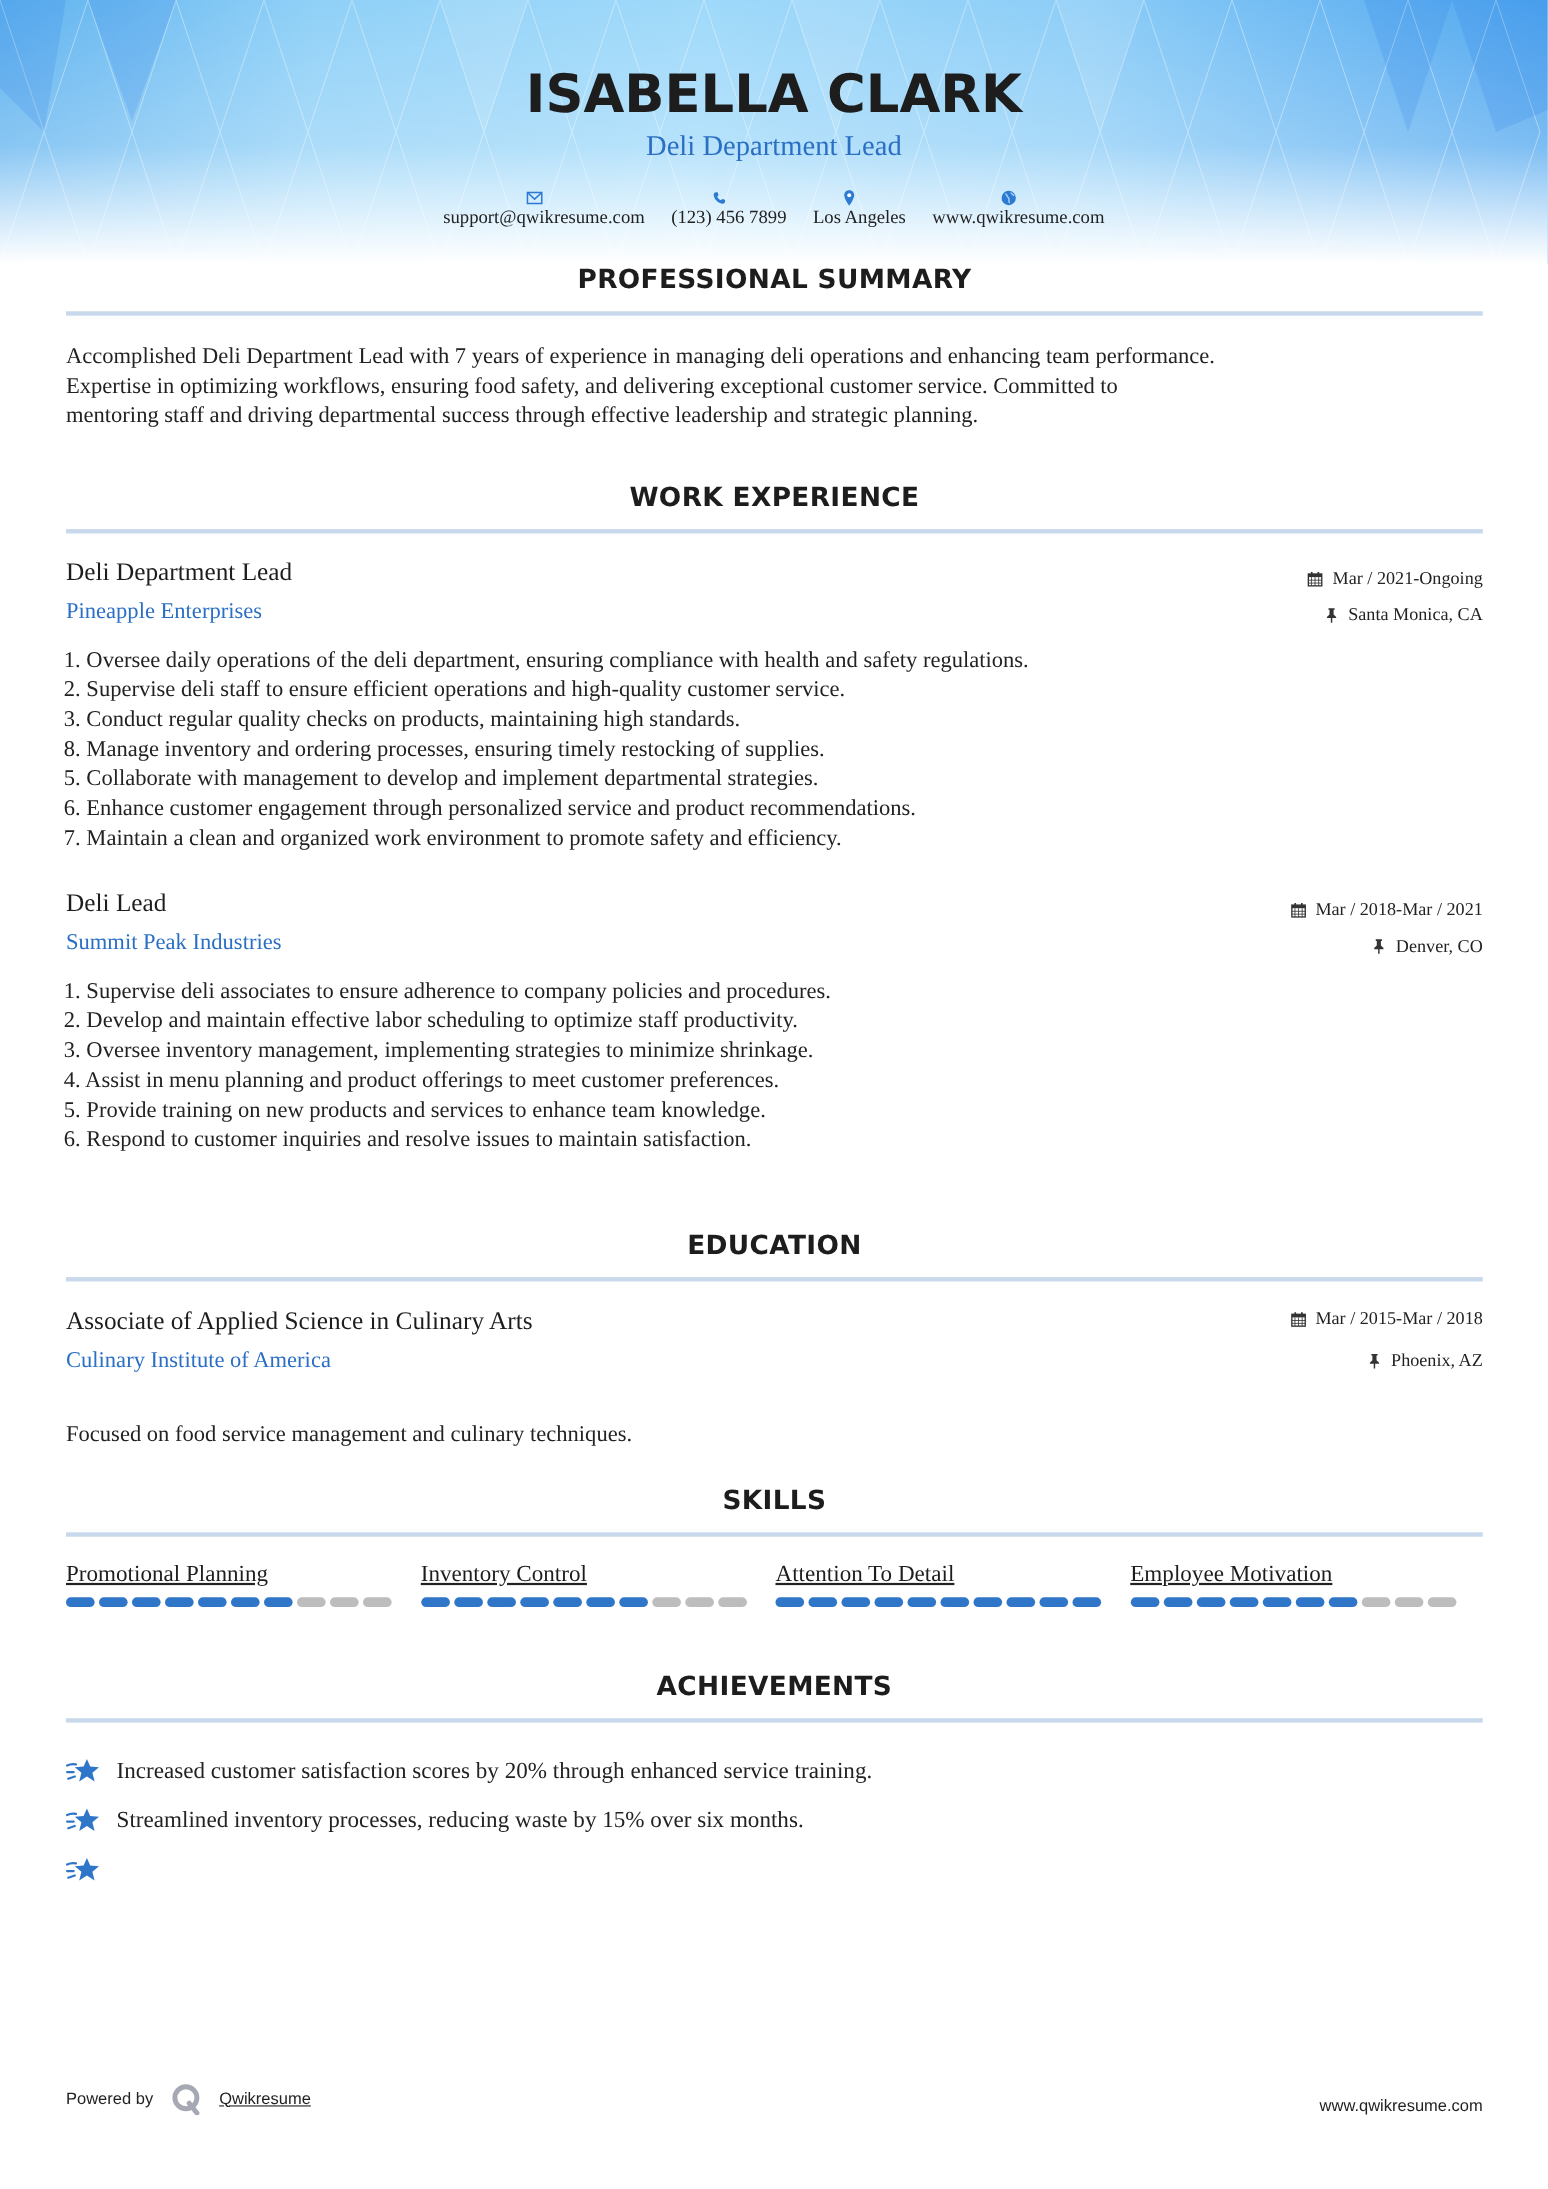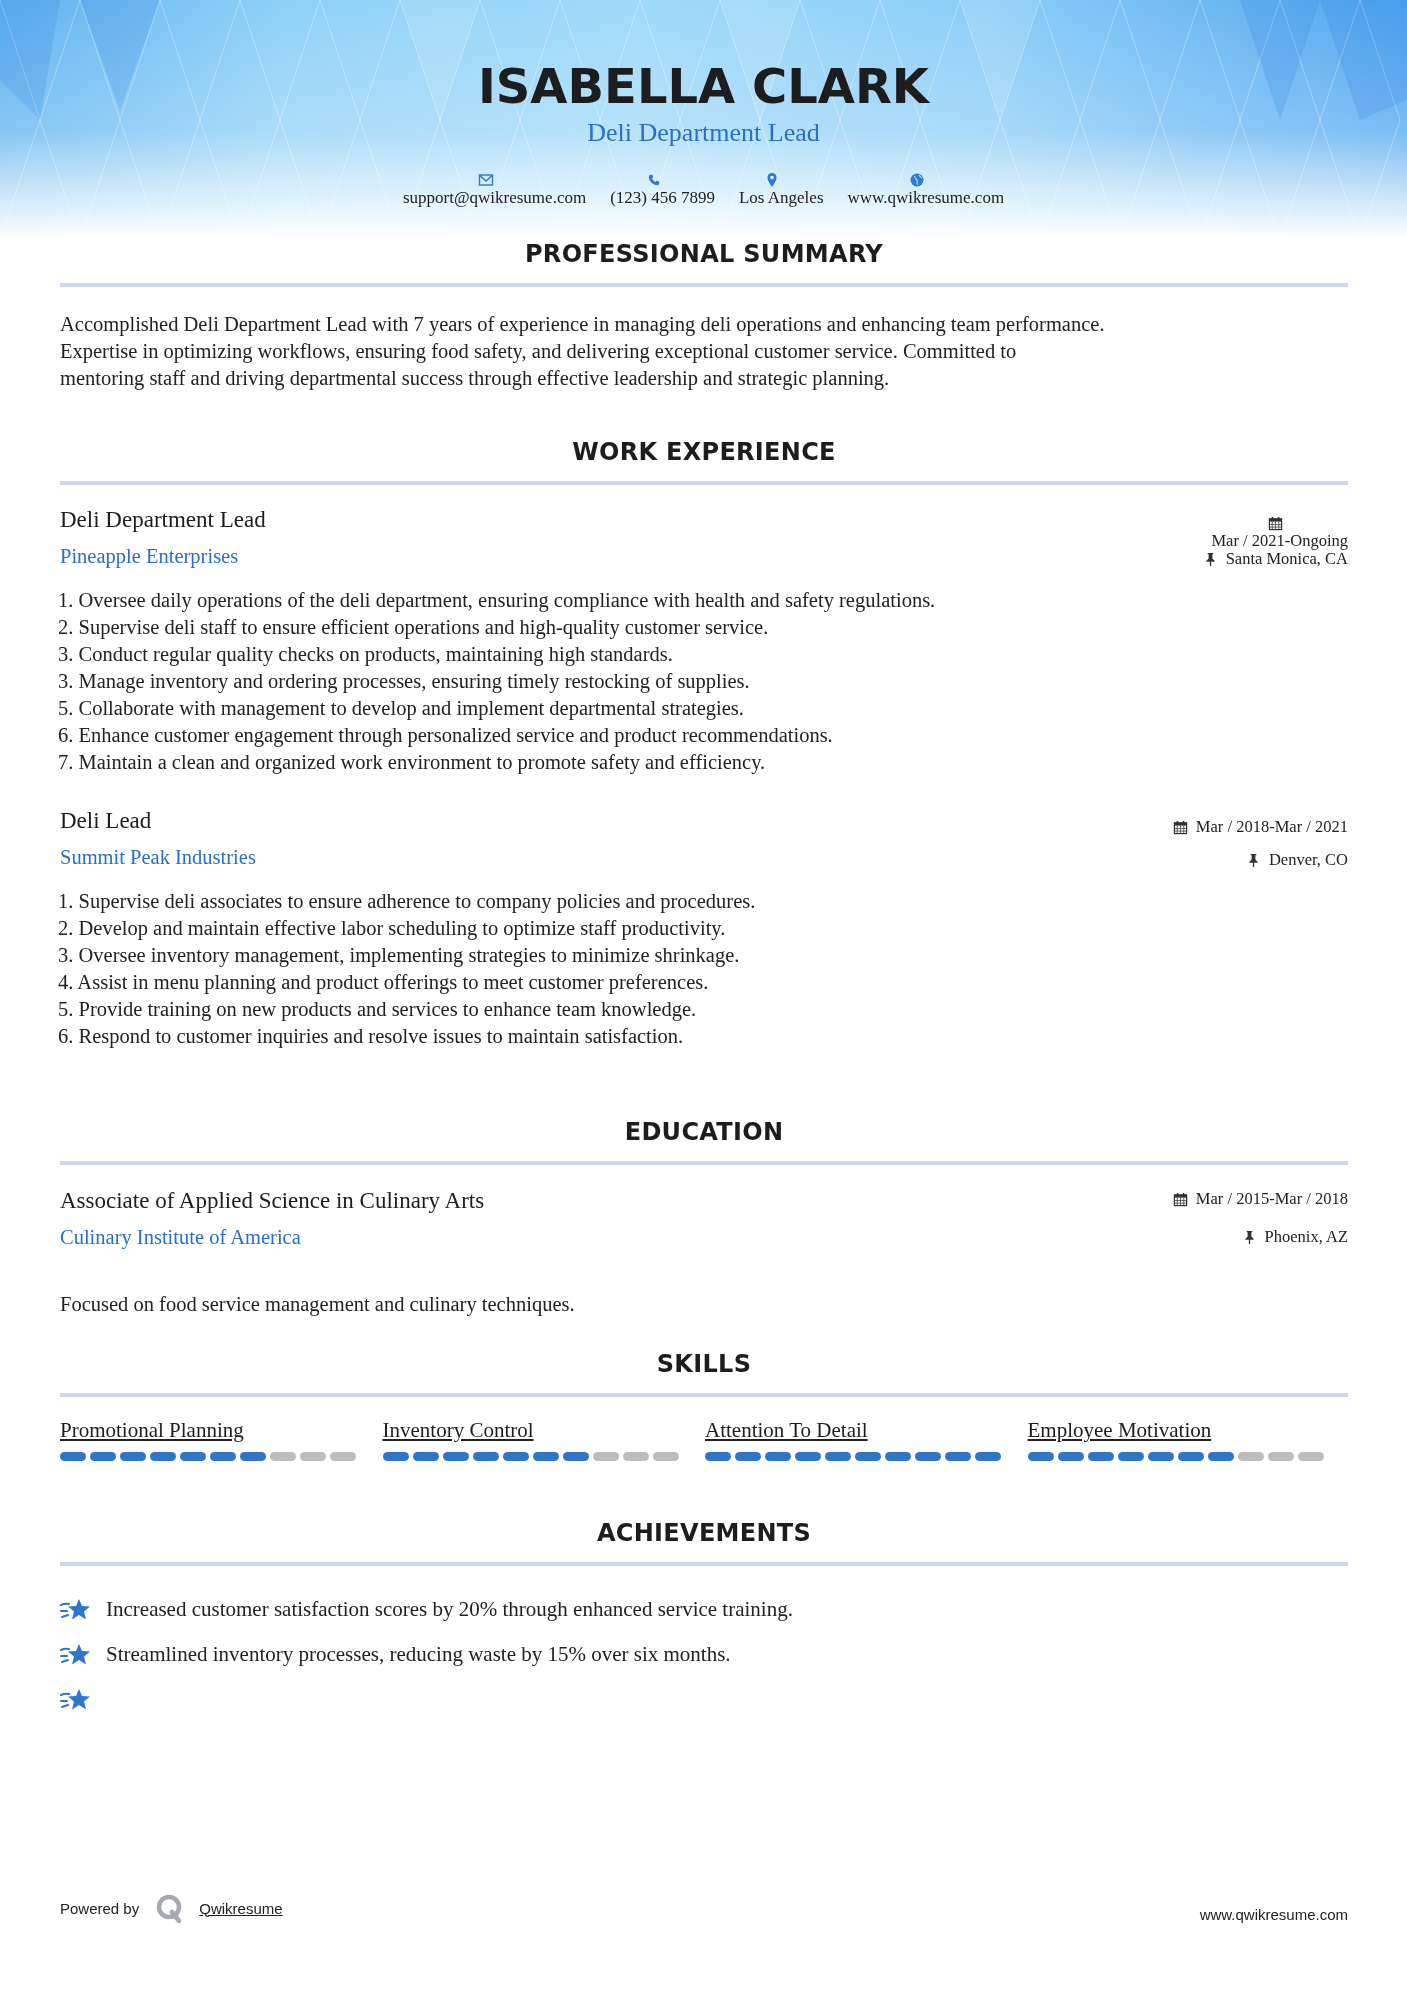--- a/index.html
+++ b/index.html
@@ -160,21 +160,21 @@
   <div>Accomplished Deli Department Lead with 7 years of experience in managing deli operations and enhancing team performance.</div>
   <div>Expertise in optimizing workflows, ensuring food safety, and delivering exceptional customer service. Committed to</div>
   <div>mentoring staff and driving departmental success through effective leadership and strategic planning.</div>
 </div>
 
 <div class="section-title" style="top:438px;">WORK EXPERIENCE</div>
 <div class="rule" style="top:481px;"></div>
 
 <div class="job-title" style="top:507px;">Deli Department Lead</div>
 <div class="company" style="top:545px;">Pineapple Enterprises</div>
-<div class="meta" style="top:516px;flex-direction:column;">
+<div class="meta" style="top:516px;">
   <span class="mi">
     <svg viewBox="0 0 16 16">
         <rect x="1.5" y="3" width="13" height="11.5" fill="none" stroke="#333" stroke-width="1.3"></rect>
         <rect x="1.5" y="3" width="13" height="3" fill="#333"></rect>
         <rect x="4" y="1" width="1.6" height="3" fill="#333"></rect>
         <rect x="10.4" y="1" width="1.6" height="3" fill="#333"></rect>
         <path d="M4.5 6 V14.5 M8 6 V14.5 M11.5 6 V14.5 M1.5 9 H14.5 M1.5 11.8 H14.5" stroke="#333" stroke-width="0.8"></path>
       </svg>
   </span>
   <span>Mar / 2021-Ongoing</span>
@@ -184,21 +184,21 @@
     <svg viewBox="0 0 16 16">
         <path d="M5 1 H11 V2.5 H10 V7 L12.5 9.5 V10.5 H8.7 V15 H7.3 V10.5 H3.5 V9.5 L6 7 V2.5 H5 Z" fill="#333"></path>
       </svg>
   </span>
   <span>Santa Monica, CA</span>
 </div>
 <ul class="bullets" style="top:587px;">
   <li>1. Oversee daily operations of the deli department, ensuring compliance with health and safety regulations.</li>
   <li>2. Supervise deli staff to ensure efficient operations and high-quality customer service.</li>
   <li>3. Conduct regular quality checks on products, maintaining high standards.</li>
-  <li>3. Manage inventory and ordering processes, ensuring timely restocking of supplies.</li>
+  <li>8. Manage inventory and ordering processes, ensuring timely restocking of supplies.</li>
   <li>5. Collaborate with management to develop and implement departmental strategies.</li>
   <li>6. Enhance customer engagement through personalized service and product recommendations.</li>
   <li>7. Maintain a clean and organized work environment to promote safety and efficiency.</li>
 </ul>
 
 <div class="job-title" style="top:808px;">Deli Lead</div>
 <div class="company" style="top:846px;">Summit Peak Industries</div>
 <div class="meta" style="top:817px;">
   <span class="mi">
     <svg viewBox="0 0 16 16">

